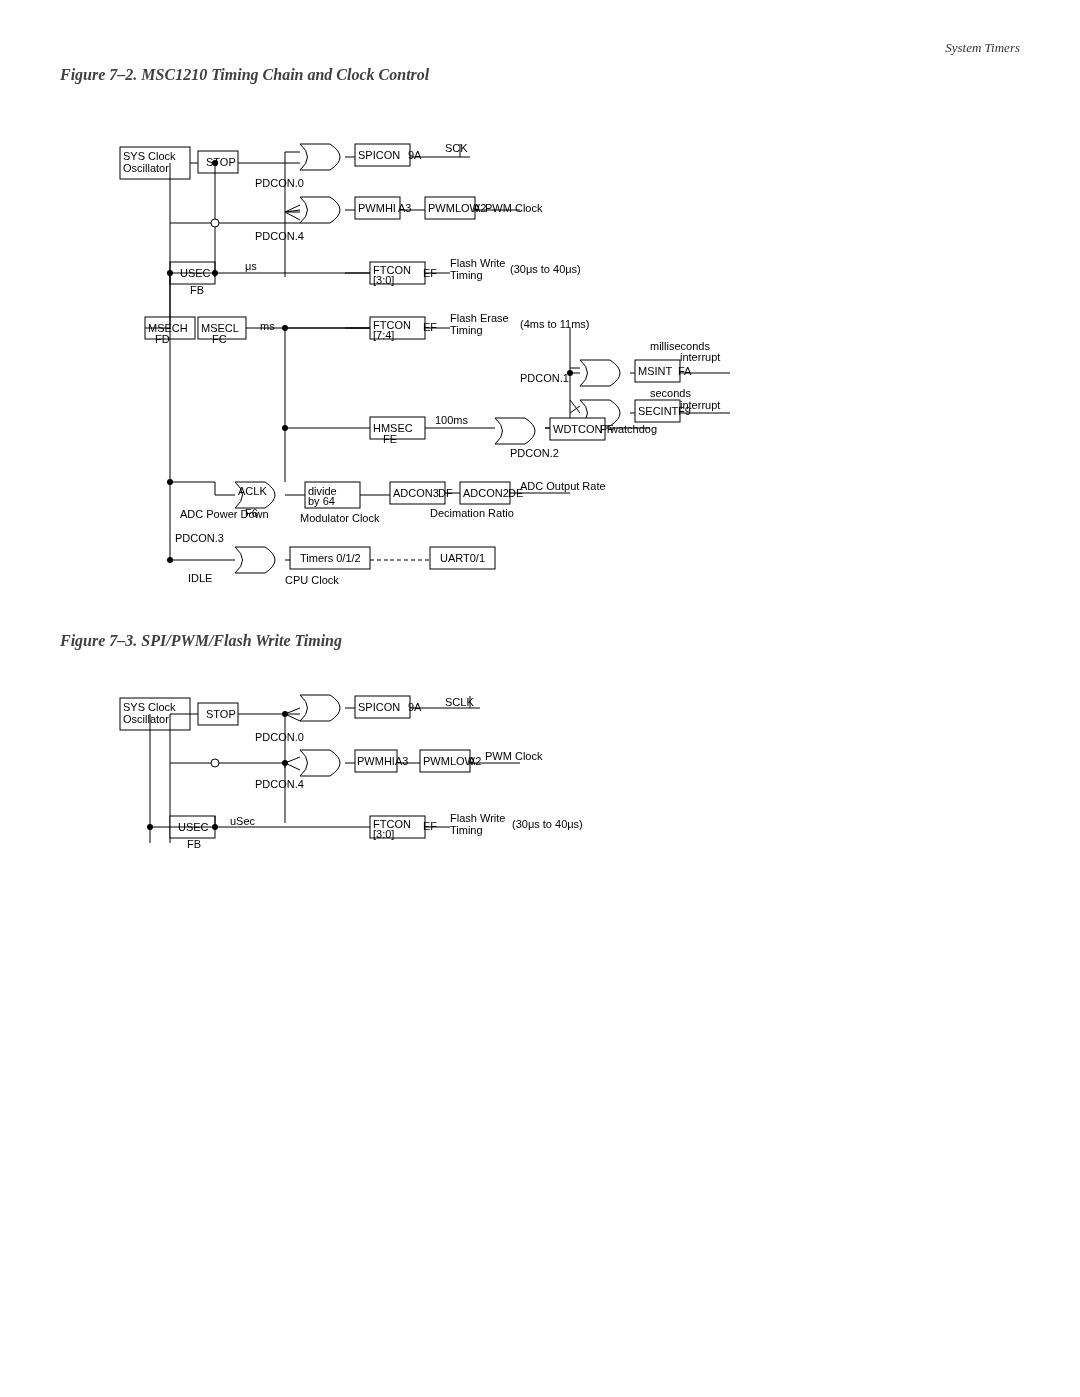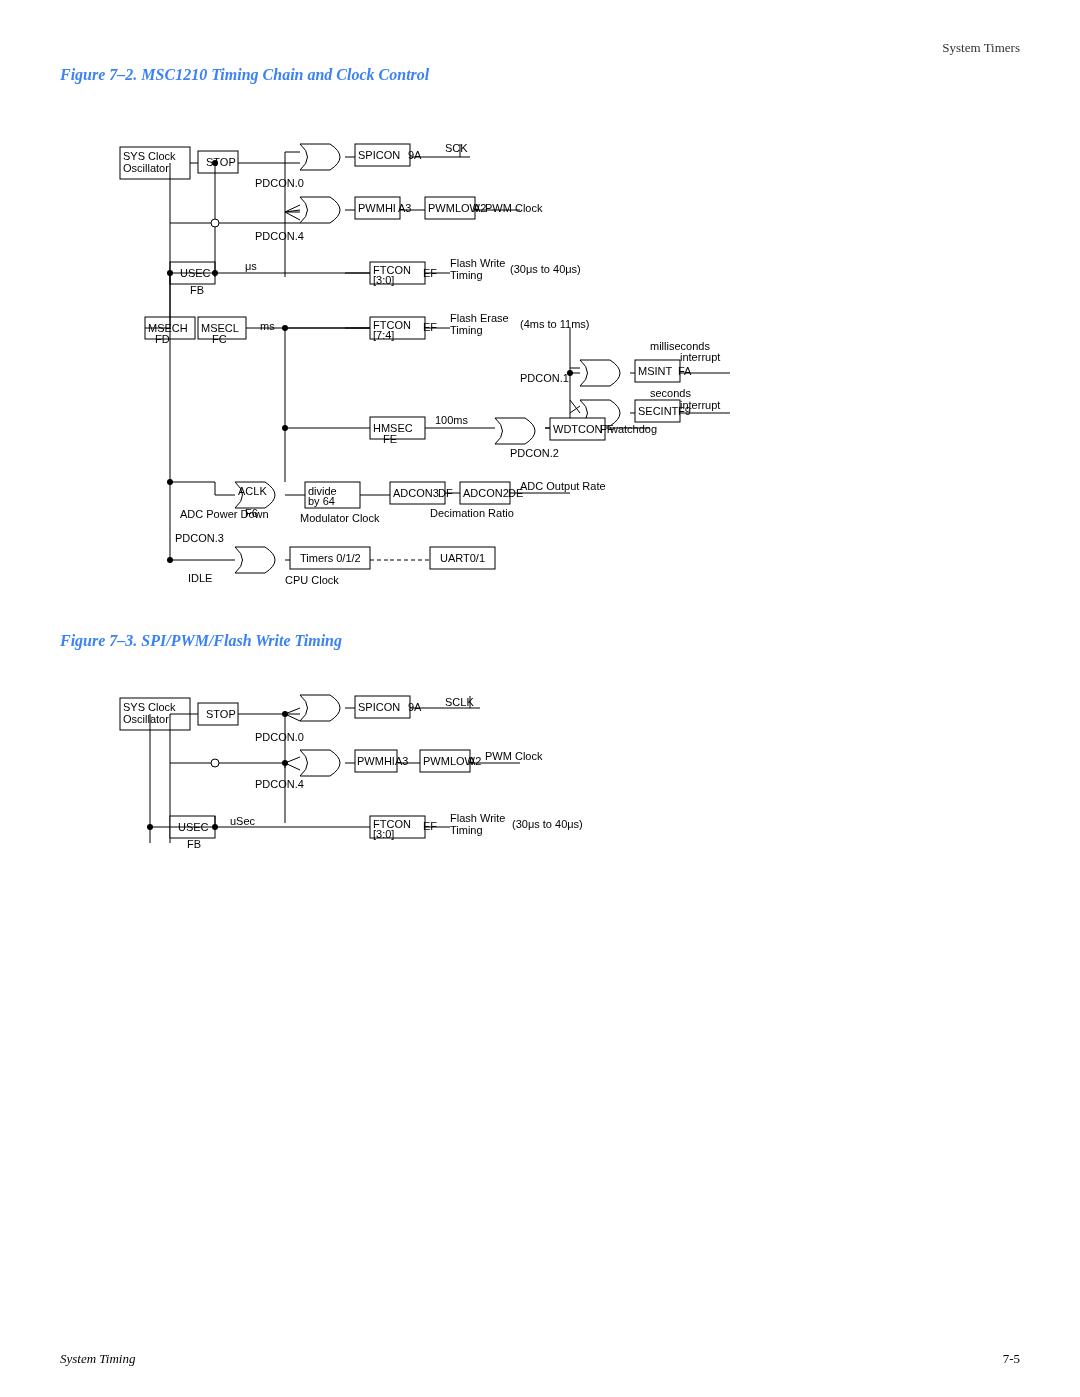--- a/index.html
+++ b/index.html
@@ -13,30 +13,31 @@
       overflow: hidden;
     }
     .page {
       width: 1080px;
       height: 1397px;
       position: relative;
       padding: 40px 60px;
     }
     .header-right {
       text-align: right;
+      font-style: italic;
       font-size: 13px;
       color: #333;
       margin-bottom: 10px;
     }
     .figure-title {
       font-style: italic;
       font-size: 16px;
       font-weight: bold;
       margin-bottom: 18px;
-      color: #3b82f6;
+      color: #404040;
     }
     .diagram-container {
       position: relative;
       width: 900px;
       height: 500px;
       margin: 0 auto 30px auto;
     }
     .diagram-container2 {
       position: relative;
       width: 900px;
@@ -374,21 +375,13 @@
       <text x="360" y="154" font-size="10">Flash Write</text>
       <text x="360" y="166" font-size="10">Timing</text>
       <text x="422" y="160" font-size="10">(30μs to 40μs)</text>
       <line x1="335" y1="159" x2="360" y2="159" stroke="black" stroke-width="1"></line>
 
       <line x1="125" y1="148" x2="125" y2="159" stroke="black" stroke-width="1"></line>
       <line x1="80" y1="159" x2="125" y2="159" stroke="black" stroke-width="1"></line>
     </svg>
   </div>
 
-  <div class="footer-row">
-    <div>
-      <span style="font-style:italic;">System Timing</span>
-    </div>
-    <div>
-      <span>7-5</span>
-    </div>
-  </div>
 </div>
 
 </body></html>

